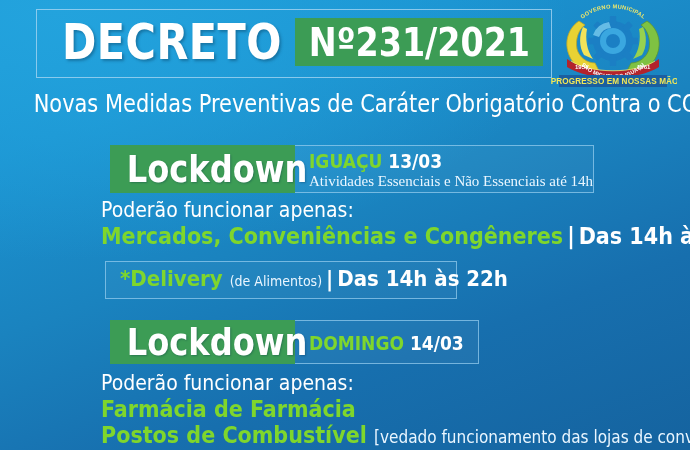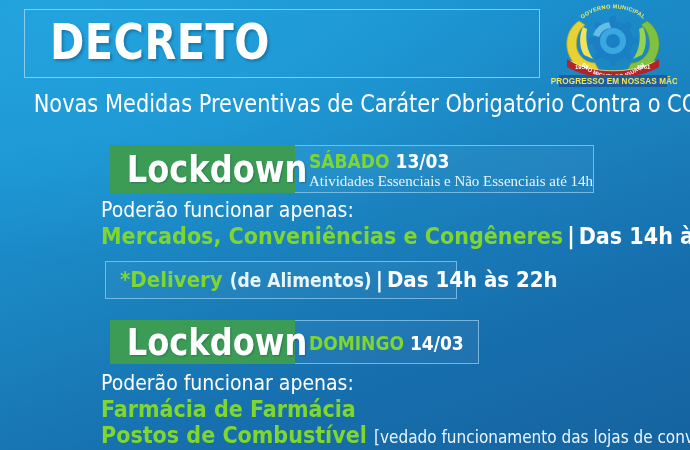--- a/index.html
+++ b/index.html
@@ -18,21 +18,21 @@
     height: 450px;
     overflow: hidden;
     background:
       radial-gradient(ellipse 120% 90% at 8% 2%, #23a3dd 0%, rgba(35,163,221,0) 62%),
       linear-gradient(160deg, #1b9ad8 0%, #1b93d1 22%, #1a83bf 48%, #176fae 72%, #15639f 100%);
   }
 
   
   #header-band {
     position: absolute;
-    left: 0; top: 0;
+    left: 12px; top: 0;
     width: 665px; height: 88px;
   }
   #decreto-frame {
     position: absolute;
     left: 24px; top: 9px;
     width: 516px; height: 69px;
     border: 1px solid rgba(168,214,242,0.78);
     box-sizing: border-box;
   }
   #decreto-word {
@@ -173,38 +173,41 @@
     padding-left: 14px;
   }
   #delivery-text {
     font-family: "Liberation Sans Narrow", "DejaVu Sans Condensed", "Liberation Sans", sans-serif;
     font-weight: bold;
     font-size: 22px;
     line-height: 24px;
     color: #7fd62c;
     white-space: nowrap;
   }
-  #delivery-text .paren-note { color: #eaf6ff; font-weight: bold; font-size: 19px; }
+  #delivery-text .paren-note { color: #eaf6ff; font-weight: normal; font-size: 14px; }
   #delivery-text .sep { color: #ffffff; padding: 0 4px; }
   #delivery-text .hours { color: #ffffff; }
 
   .bracket-note {
     color: #eaf6ff;
     font-weight: normal;
     font-size: 17px;
   }
 </style>
 </head>
 <body>
 
 <div id="poster">
 
   <div id="header-band">
     <div id="decreto-frame"></div>
     <div id="decreto-word">DECRETO</div>
+    <div id="decreto-number-badge">
+      <span id="decreto-number">Nº231/2021</span>
+    </div>
   </div>
 
   <div id="subtitle">Novas Medidas Preventivas de Caráter Obrigatório Contra o COVID-19</div>
 
   <div id="emblem">
     <svg width="128" height="88" viewBox="0 0 128 88" xmlns="http://www.w3.org/2000/svg">
 
       <defs>
         <path id="arcTop" d="M 22 34 A 44 38 0 0 1 106 34" fill="none"></path>
         <path id="arcBot" d="M 26 54 A 40 34 0 0 0 102 54" fill="none"></path>
@@ -248,21 +251,21 @@
       <text x="64" y="83" text-anchor="middle" font-family="'Liberation Sans Narrow','Liberation Sans', sans-serif" font-size="8.2" font-weight="bold" fill="#f2e755" letter-spacing="0.1">O PROGRESSO EM NOSSAS MÃOS</text>
     </svg>
   </div>
 
   <div class="lockdown-row" style="left:110px; top:145px; height:48px;">
     <div class="lockdown-badge" style="width:185px;">
       <span class="lockdown-badge-text">Lockdown</span>
     </div>
     <div class="info-box" style="width:299px;">
       <div class="day-line">
-        <span class="day-name">SÁBADO</span>
+        <span class="day-name">IGUAÇU</span>
         <span class="day-date">13/03</span>
       </div>
       <div class="day-note">Atividades Essenciais e Não Essenciais até 14h</div>
     </div>
   </div>
 
   <div class="allow-label" style="left:101px; top:198px;">Poderão funcionar apenas:</div>
 
   <div class="allow-item" style="left:101px; top:223px;">
     <span>Mercados, Conveniências e Congêneres</span><span class="sep">|</span><span class="hours">Das 14h às 20h</span>

